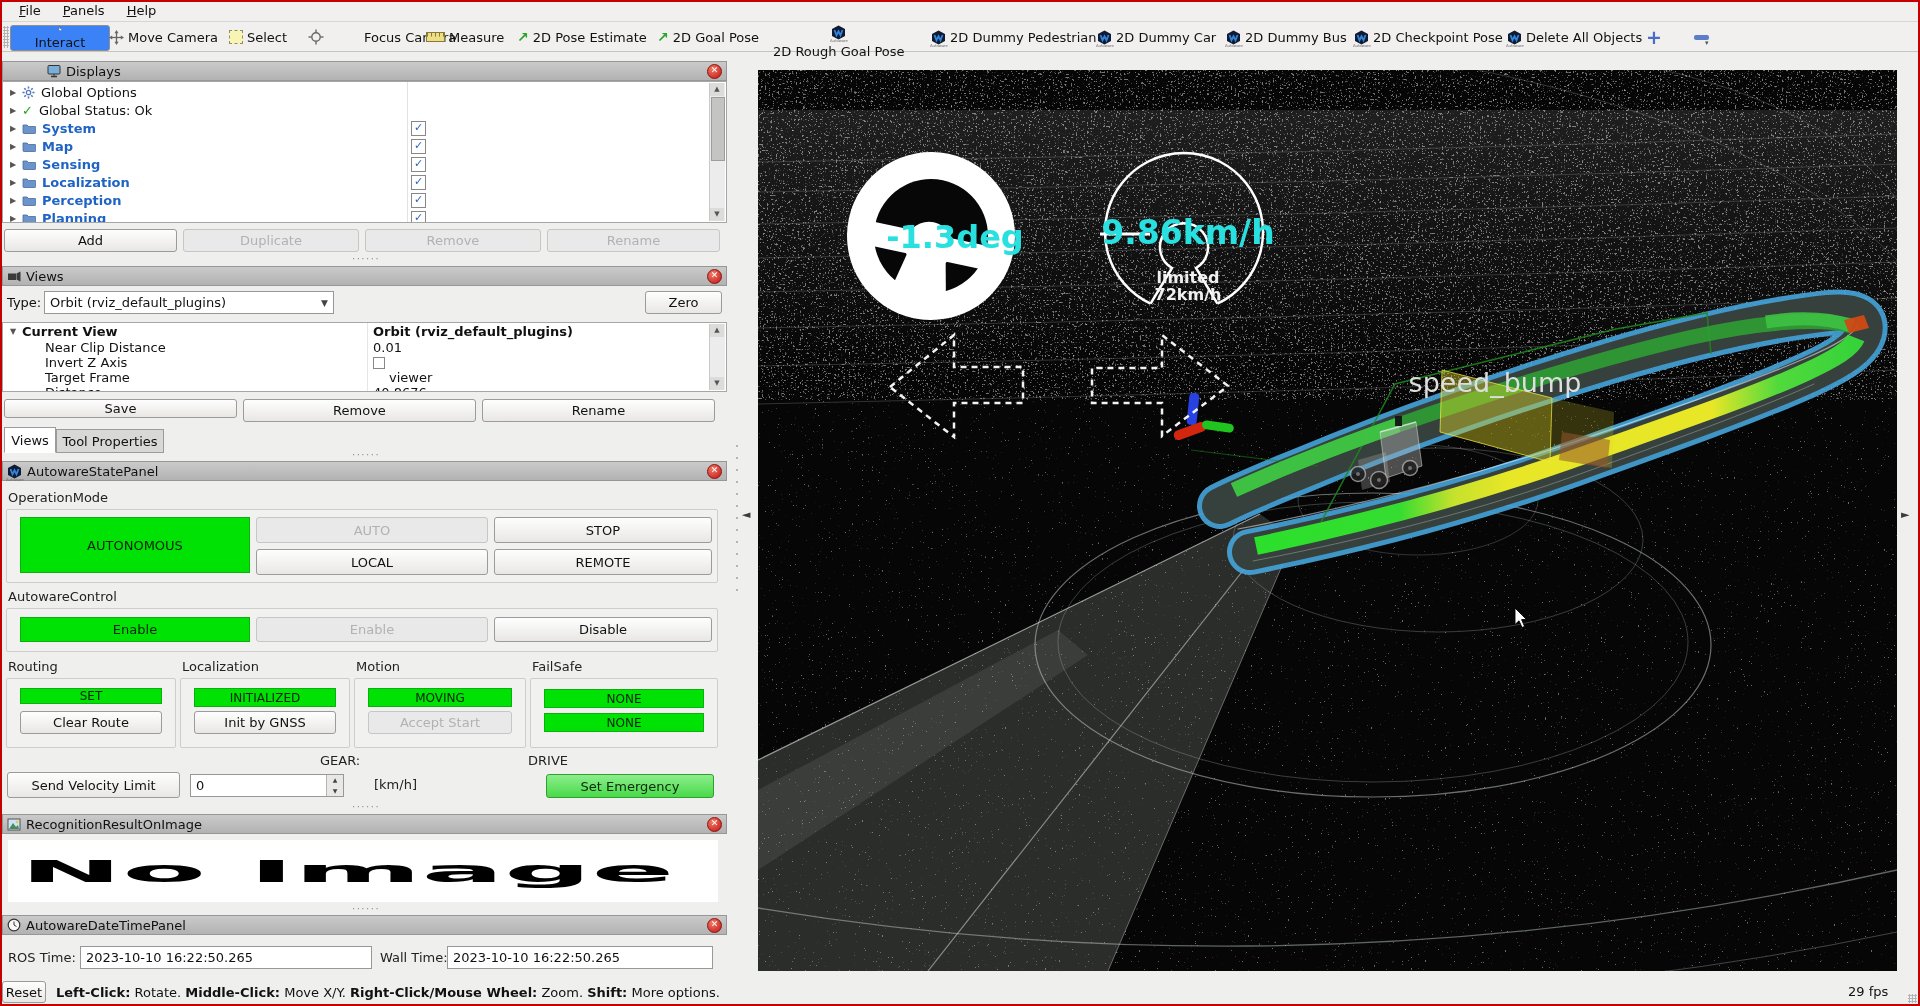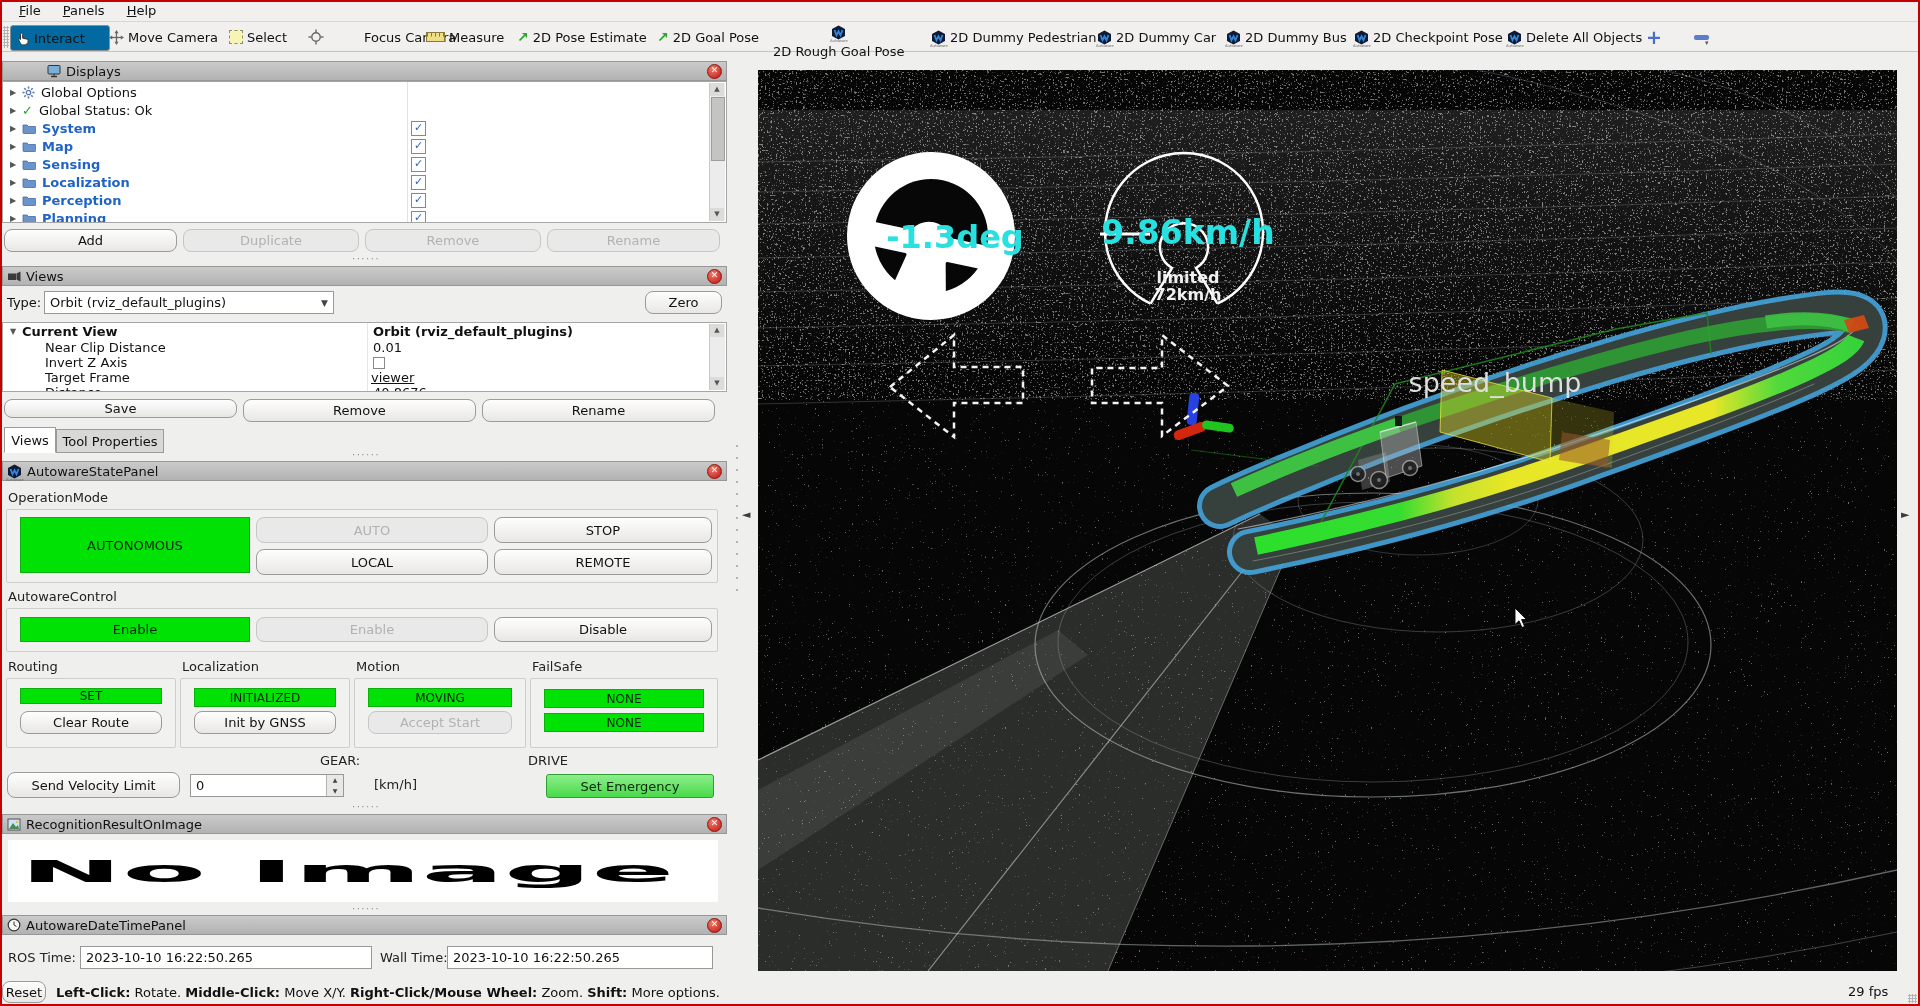--- a/index.html
+++ b/index.html
@@ -6,35 +6,35 @@
   #root{position:relative;width:1920px;height:1006px;background:#efefee;
         font-family:"DejaVu Sans",sans-serif;font-size:13px;color:#111;overflow:hidden;}
   .abs{position:absolute;box-sizing:border-box;}
   
   #menubar{left:0;top:0;width:1920px;height:22px;background:#f1f0ef;border-bottom:1px solid #d6d6d4;display:flex;align-items:center;gap:4px;padding-left:10px;}
   .menu-item{padding:1px 9px;cursor:default;}
   .ul{text-decoration:underline;}
   #toolbar{left:0;top:22px;width:1920px;height:30px;background:#f1f0ef;border-bottom:1px solid #c4c4c2;}
   .grip{background-image:radial-gradient(circle,#b3b3b3 1px,transparent 1.3px);background-size:3px 3px;}
   .tool{position:absolute;top:3px;height:24px;display:flex;align-items:center;gap:4px;padding:0 5px;white-space:nowrap;}
-  .tool.selected{background:#0369a1;border:1px solid #8f8f8f;border-radius:3px;}
+  .tool.selected{background:#3b82f6;border:1px solid #8f8f8f;border-radius:3px;flex-direction:column;}
   .aw-wrap{position:relative;width:15px;height:15px;display:inline-block;}
   .aw-cap{position:absolute;left:-1px;top:13px;font-size:5px;color:#666;transform:scale(.75);transform-origin:left top;letter-spacing:0;}
   .icon-select-box{width:12px;height:12px;border:1px dashed #8f8f6a;background:#f8f4b4;display:inline-block;}
   .icon-ruler{width:17px;height:8px;background:#eede86;border:1px solid #8a7a3a;display:inline-block;
       background-image:repeating-linear-gradient(90deg,#8a7a3a 0 1px,transparent 1px 4px);background-size:100% 45%;background-repeat:no-repeat;}
   .green-arr{color:#28a428;font-weight:bold;font-size:14px;line-height:14px;}
   .blue-plus{color:#4a6ec8;font-weight:bold;font-size:19px;line-height:19px;}
   .blue-minus{width:15px;height:5px;background:#5b7ec9;border-radius:2px;display:inline-block;}
   .mini-caret{font-size:7px;color:#555;position:absolute;left:16px;top:14px;}
   
   .panel-header{left:2px;width:725px;height:20px;background:linear-gradient(#cacaca,#b2b2b2);border:1px solid #979797;display:flex;align-items:center;gap:5px;padding:0 4px;font-size:13px;}
   .close-btn{margin-left:auto;width:13px;height:13px;border-radius:50%;background:radial-gradient(circle at 35% 30%,#f07a66,#c21414);border:1px solid #871410;color:#fff;font-size:9px;line-height:11px;text-align:center;font-weight:bold;}
   .whitebox{background:#fff;border:1px solid #a6a6a6;}
-  .btn{background:linear-gradient(#fefefe,#e8e7e4);border:1px solid #9b9b9b;border-radius:8px;display:flex;align-items:center;justify-content:center;color:#111;}
+  .btn{background:linear-gradient(#fefefe,#e8e7e4);border:1px solid #9b9b9b;border-radius:3px;display:flex;align-items:center;justify-content:center;color:#111;}
   .btn.disabled{background:#e9e9e9;color:#b2b2b2;border-color:#c6c6c6;}
   .green-state{background:#00e204;border:1px solid #0cb00c;display:flex;align-items:center;justify-content:center;color:#072207;font-size:12px;}
   .group-box{border:1px solid #cdcdcb;border-radius:2px;background:#f1f1f0;}
   .tree-row{position:absolute;left:0;width:100%;height:18px;display:flex;align-items:center;}
   .expander{width:10px;font-size:8px;color:#555;text-align:center;margin-left:5px;}
   .tree-label{margin-left:6px;}
   .tree-label.blue{color:#1f63c4;font-weight:bold;}
   .checkbox{position:absolute;left:408px;width:13px;height:13px;background:#fff;border:1px solid #888;color:#2f62bd;font-size:11px;line-height:12px;text-align:center;font-weight:bold;}
   .scrollbar{position:absolute;right:1px;top:1px;bottom:1px;width:15px;background:#ececec;border-left:1px solid #c9c9c9;}
   .sb-arrow{position:absolute;left:0;width:14px;height:13px;background:#dcdcda;border:1px solected #b0b0b0;color:#555;font-size:7px;text-align:center;line-height:13px;}
@@ -297,21 +297,21 @@
     <div class="prop-row" style="top:17px;">
       <span style="margin-left:42px;">Near Clip Distance</span>
       <span class="abs" style="left:370px;">0.01</span>
     </div>
     <div class="prop-row" style="top:32px;">
       <span style="margin-left:42px;">Invert Z Axis</span>
       <span class="abs" style="left:370px;width:12px;height:12px;background:#fff;border:1px solid #888;"></span>
     </div>
     <div class="prop-row" style="top:47px;">
       <span style="margin-left:42px;">Target Frame</span>
-      <span class="abs" style="left:368px;text-decoration:underline;">viewer</span>
+      <span class="abs" style="left:386px;">viewer</span>
     </div>
     <div class="prop-row" style="top:62px;">
       <span style="margin-left:42px;">Distance</span>
       <span class="abs" style="left:370px;">40.8676</span>
     </div>
     <div class="scrollbar">
       <div class="sb-arrow" style="top:0;">▲</div>
       <div class="sb-arrow" style="bottom:0;">▼</div>
     </div>
   </div>

